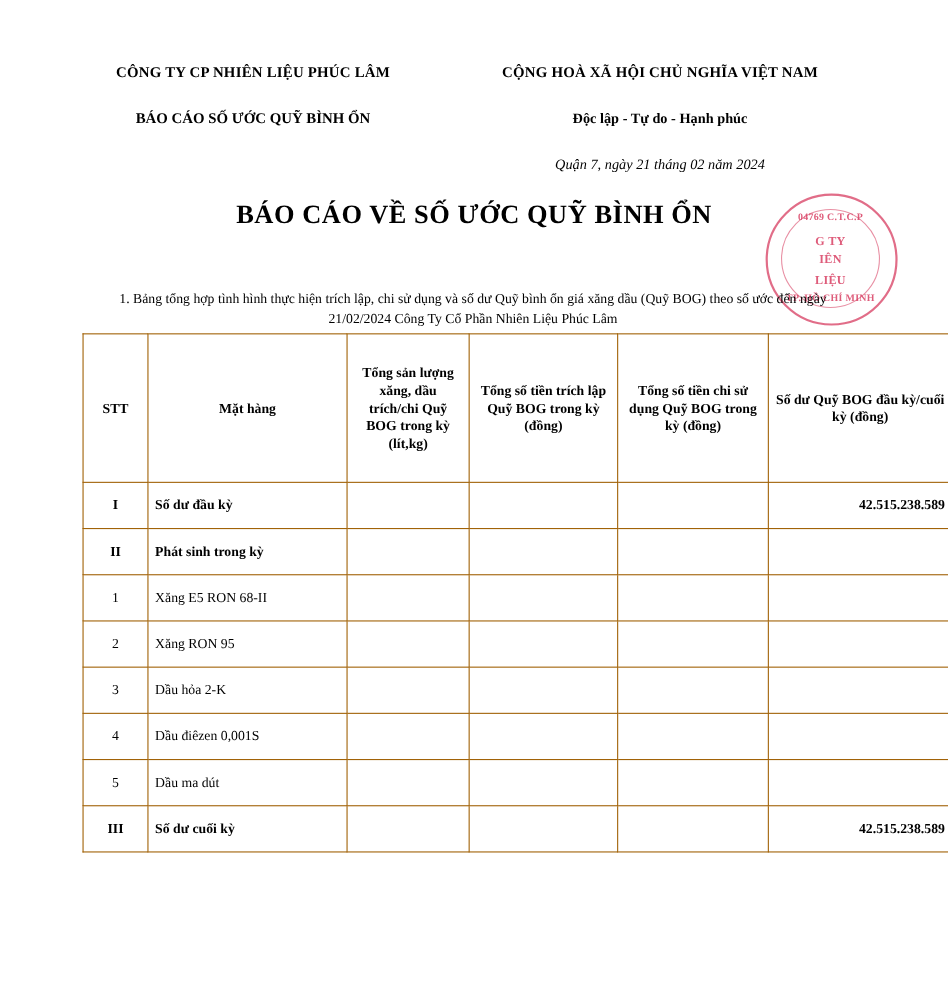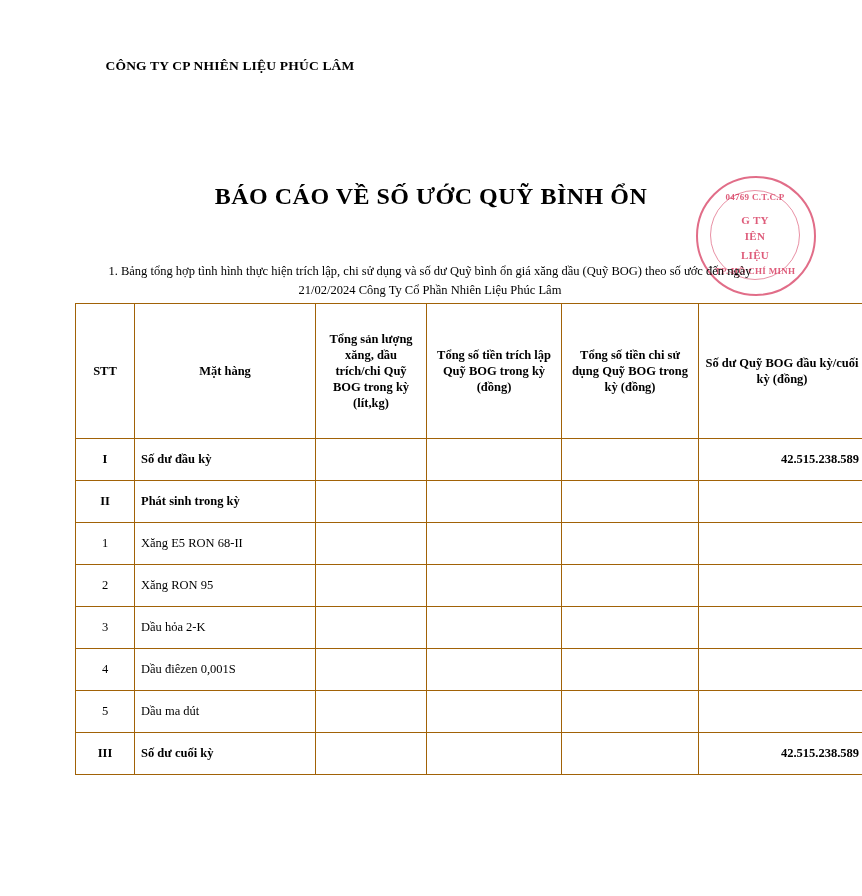--- a/index.html
+++ b/index.html
@@ -180,20 +180,26 @@
   .row-strong td { font-weight: bold; }
 </style>
 </head>
 <body>
 
 <div class="page">
 
   <div class="header">
     <div class="company-block">
       <div class="company-name">CÔNG TY CP NHIÊN LIỆU PHÚC LÂM</div>
+      <div class="report-subtitle">BÁO CÁO SỐ ƯỚC QUỸ BÌNH ỔN</div>
+    </div>
+    <div class="nation-block">
+      <div class="nation-name">CỘNG HOÀ XÃ HỘI CHỦ NGHĨA VIỆT NAM</div>
+      <div class="nation-motto">Độc lập - Tự do - Hạnh phúc</div>
+      <div class="place-date">Quận 7, ngày 21 tháng 02 năm 2024</div>
     </div>
   </div>
 
   <div class="main-title">BÁO CÁO VỀ SỐ ƯỚC QUỸ BÌNH ỔN</div>
 
   <div class="stamp">
     <div class="stamp-ring"></div>
     <div class="stamp-ring-inner"></div>
     <div class="stamp-text stamp-t1">04769 C.T.C.P</div>
     <div class="stamp-text stamp-t2">G TY</div>

